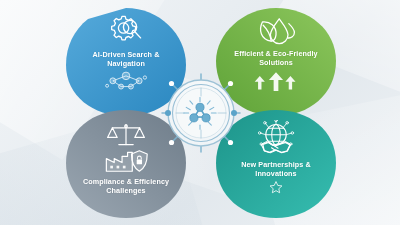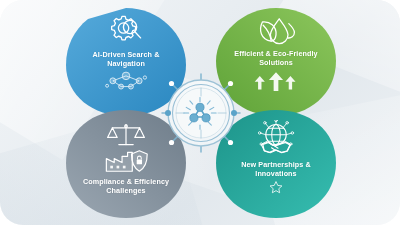--- a/index.html
+++ b/index.html
@@ -10,21 +10,20 @@
     overflow: hidden;
     font-family: "Liberation Sans", sans-serif;
   }
 
   #infographic {
     position: relative;
     width: 400px;
     height: 225px;
     background: linear-gradient(135deg, #f2f5f7 0%, #e8edf1 38%, #e2e8ed 62%, #eef2f5 100%);
     overflow: hidden;
-    border-radius: 23px;
   }
 
   
   .facet { position: absolute; pointer-events: none; }
   .facet-a {
     top: -40px; left: -30px; width: 220px; height: 200px;
     background: linear-gradient(120deg, rgba(255,255,255,0.75), rgba(255,255,255,0));
     clip-path: polygon(0 0, 100% 0, 42% 100%, 0 72%);
   }
   .facet-b {

